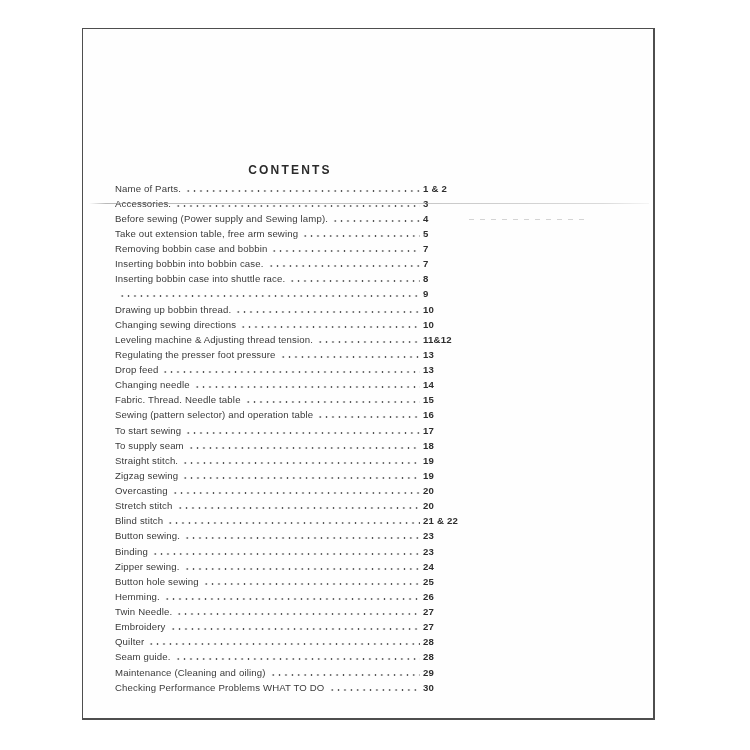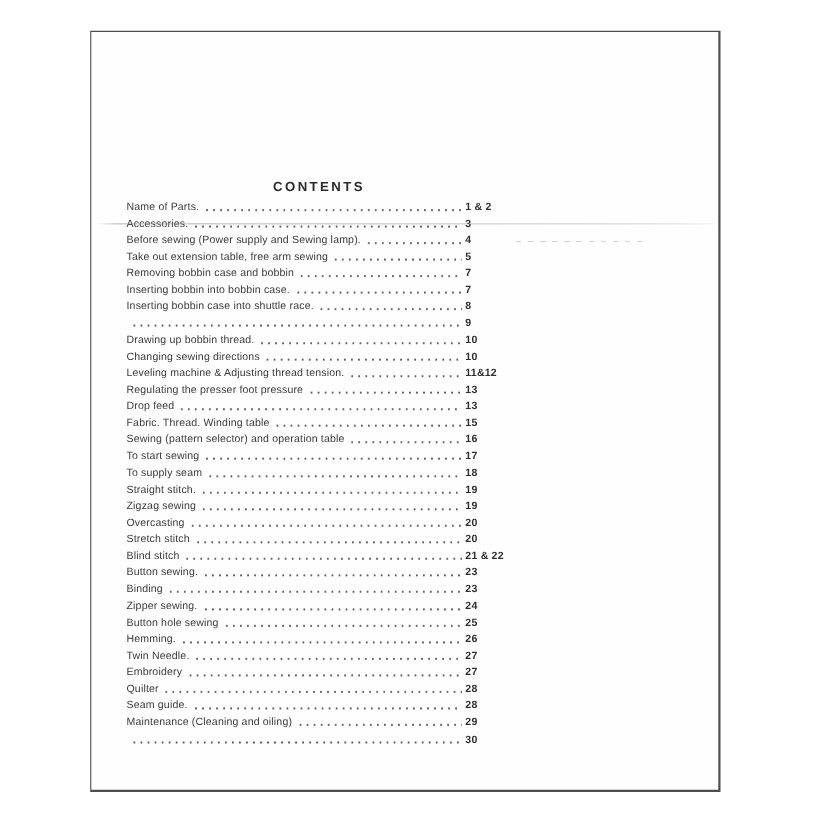--- a/index.html
+++ b/index.html
@@ -180,23 +180,28 @@
             <span class="leader"></span>
             <span class="pg">13</span>
           </div>
 
           <div class="row">
             <span class="label">Drop feed</span>
             <span class="leader"></span>
             <span class="pg">13</span>
           </div>
 
-
-          <div class="row">
-            <span class="label">Fabric. Thread. Winding table</span>
+          <div class="row">
+            <span class="label">Changing needle</span>
+            <span class="leader"></span>
+            <span class="pg">14</span>
+          </div>
+
+          <div class="row">
+            <span class="label">Fabric. Thread. Needle table</span>
             <span class="leader"></span>
             <span class="pg">15</span>
           </div>
 
           <div class="row">
             <span class="label">Sewing (pattern selector) and operation table</span>
             <span class="leader"></span>
             <span class="pg">16</span>
           </div>
 
@@ -296,20 +301,21 @@
             <span class="pg">28</span>
           </div>
 
           <div class="row">
             <span class="label">Maintenance (Cleaning and oiling)</span>
             <span class="leader"></span>
             <span class="pg">29</span>
           </div>
 
           <div class="row">
+            <span class="label">Checking Performance Problems WHAT TO DO</span>
             <span class="leader"></span>
             <span class="pg">30</span>
           </div>
         </div>
     </div>
 
     <div class="artifact artifact-1"></div>
     <div class="artifact artifact-2"></div>
 
   </div>

